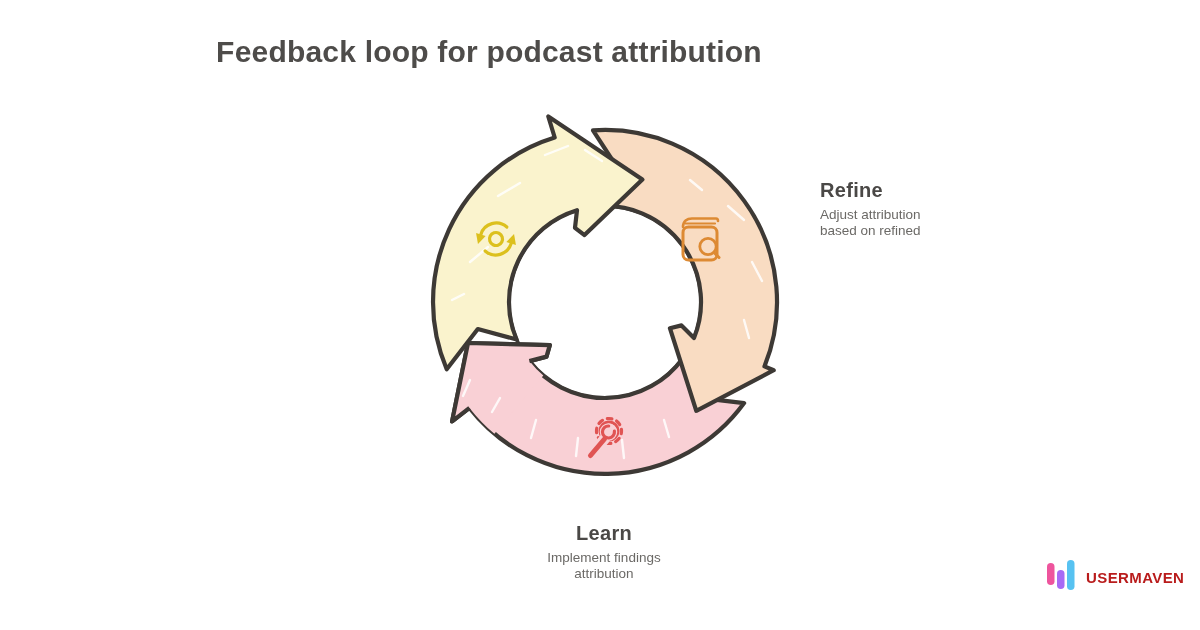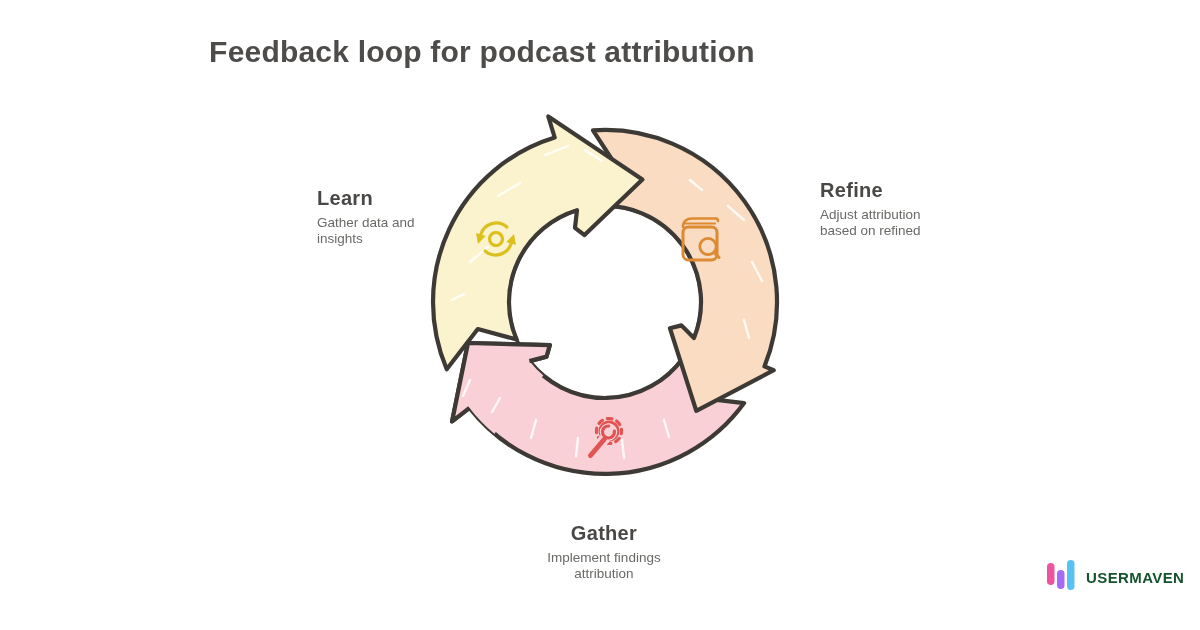--- a/index.html
+++ b/index.html
@@ -2,39 +2,39 @@
 <html><head>
 <meta charset="utf-8">
 <style>
   html,body{margin:0;padding:0;background:#fff;}
   #canvas{
     position:relative;width:1200px;height:630px;background:#ffffff;
     overflow:hidden;font-family:"Liberation Sans",sans-serif;
   }
   #diagram-svg{position:absolute;left:0;top:0;}
   .page-title{
-    position:absolute;top:35px;left:8px;width:948px;text-align:center;
+    position:absolute;top:35px;left:15px;width:948px;text-align:center;
     font-size:30px;font-weight:bold;color:#4e4c4a;letter-spacing:.2px;
   }
   .step-label{position:absolute;}
   .step-label h3{
     margin:0;font-size:20px;font-weight:bold;color:#4a4846;letter-spacing:.3px;
   }
   .step-label .desc{
     margin-top:5px;font-size:13.5px;line-height:16px;color:#6b6966;
   }
   .label-learn{left:317px;top:187px;width:130px;}
   .label-refine{left:820px;top:179px;width:150px;}
   .label-repeat{left:604px;top:522px;width:220px;transform:translateX(-50%);text-align:center;}
   .brand{
     position:absolute;left:1047px;top:558px;display:flex;align-items:flex-start;
   }
   .brand-text{
     margin-left:9px;margin-top:11px;font-size:15px;font-weight:bold;
-    letter-spacing:.4px;color:#14532d;
+    letter-spacing:.4px;color:#b91c1c;
   }
 </style>
 </head>
 <body>
 
 <div id="canvas">
 
   <div class="page-title">Feedback loop for podcast attribution</div>
 
   <svg id="diagram-svg" width="1200" height="630" viewBox="0 0 1200 630">
@@ -108,38 +108,31 @@
         <path d="M -15.5,18.5 L -1.5,2" stroke-width="11"></path>
         <circle cx="2.5" cy="-5" r="6" stroke-width="5.5"></circle>
       </g>
       <g stroke="#e05453">
         <path d="M -15.5,18.5 L -1.5,2" stroke-width="5"></path>
         <path d="M 2.7,-11 A 6,6 0 1 0 8.4,-5.8" stroke-width="3.2"></path>
       </g>
     </g>
   </svg>
 
-  <div class="step-label label-learn">
-    <h3>Learn</h3>
-    <div class="desc">
-      <div>Gather data and</div>
-      <div>insights</div>
-    </div>
-  </div>
 
   <div class="step-label label-refine">
     <h3>Refine</h3>
     <div class="desc">
       <div>Adjust attribution</div>
       <div>based on refined</div>
     </div>
   </div>
 
   <div class="step-label label-repeat">
-    <h3>Gather</h3>
+    <h3>Learn</h3>
     <div class="desc">
       <div>Implement findings</div>
       <div>attribution</div>
     </div>
   </div>
 
   <div class="brand">
     <svg width="30" height="34" viewBox="0 0 30 34">
       <rect x="0" y="5" width="7.5" height="22" rx="3.75" fill="#ee549d"></rect>
       <rect x="10" y="12" width="7.5" height="19" rx="3.75" fill="#a76af5"></rect>

